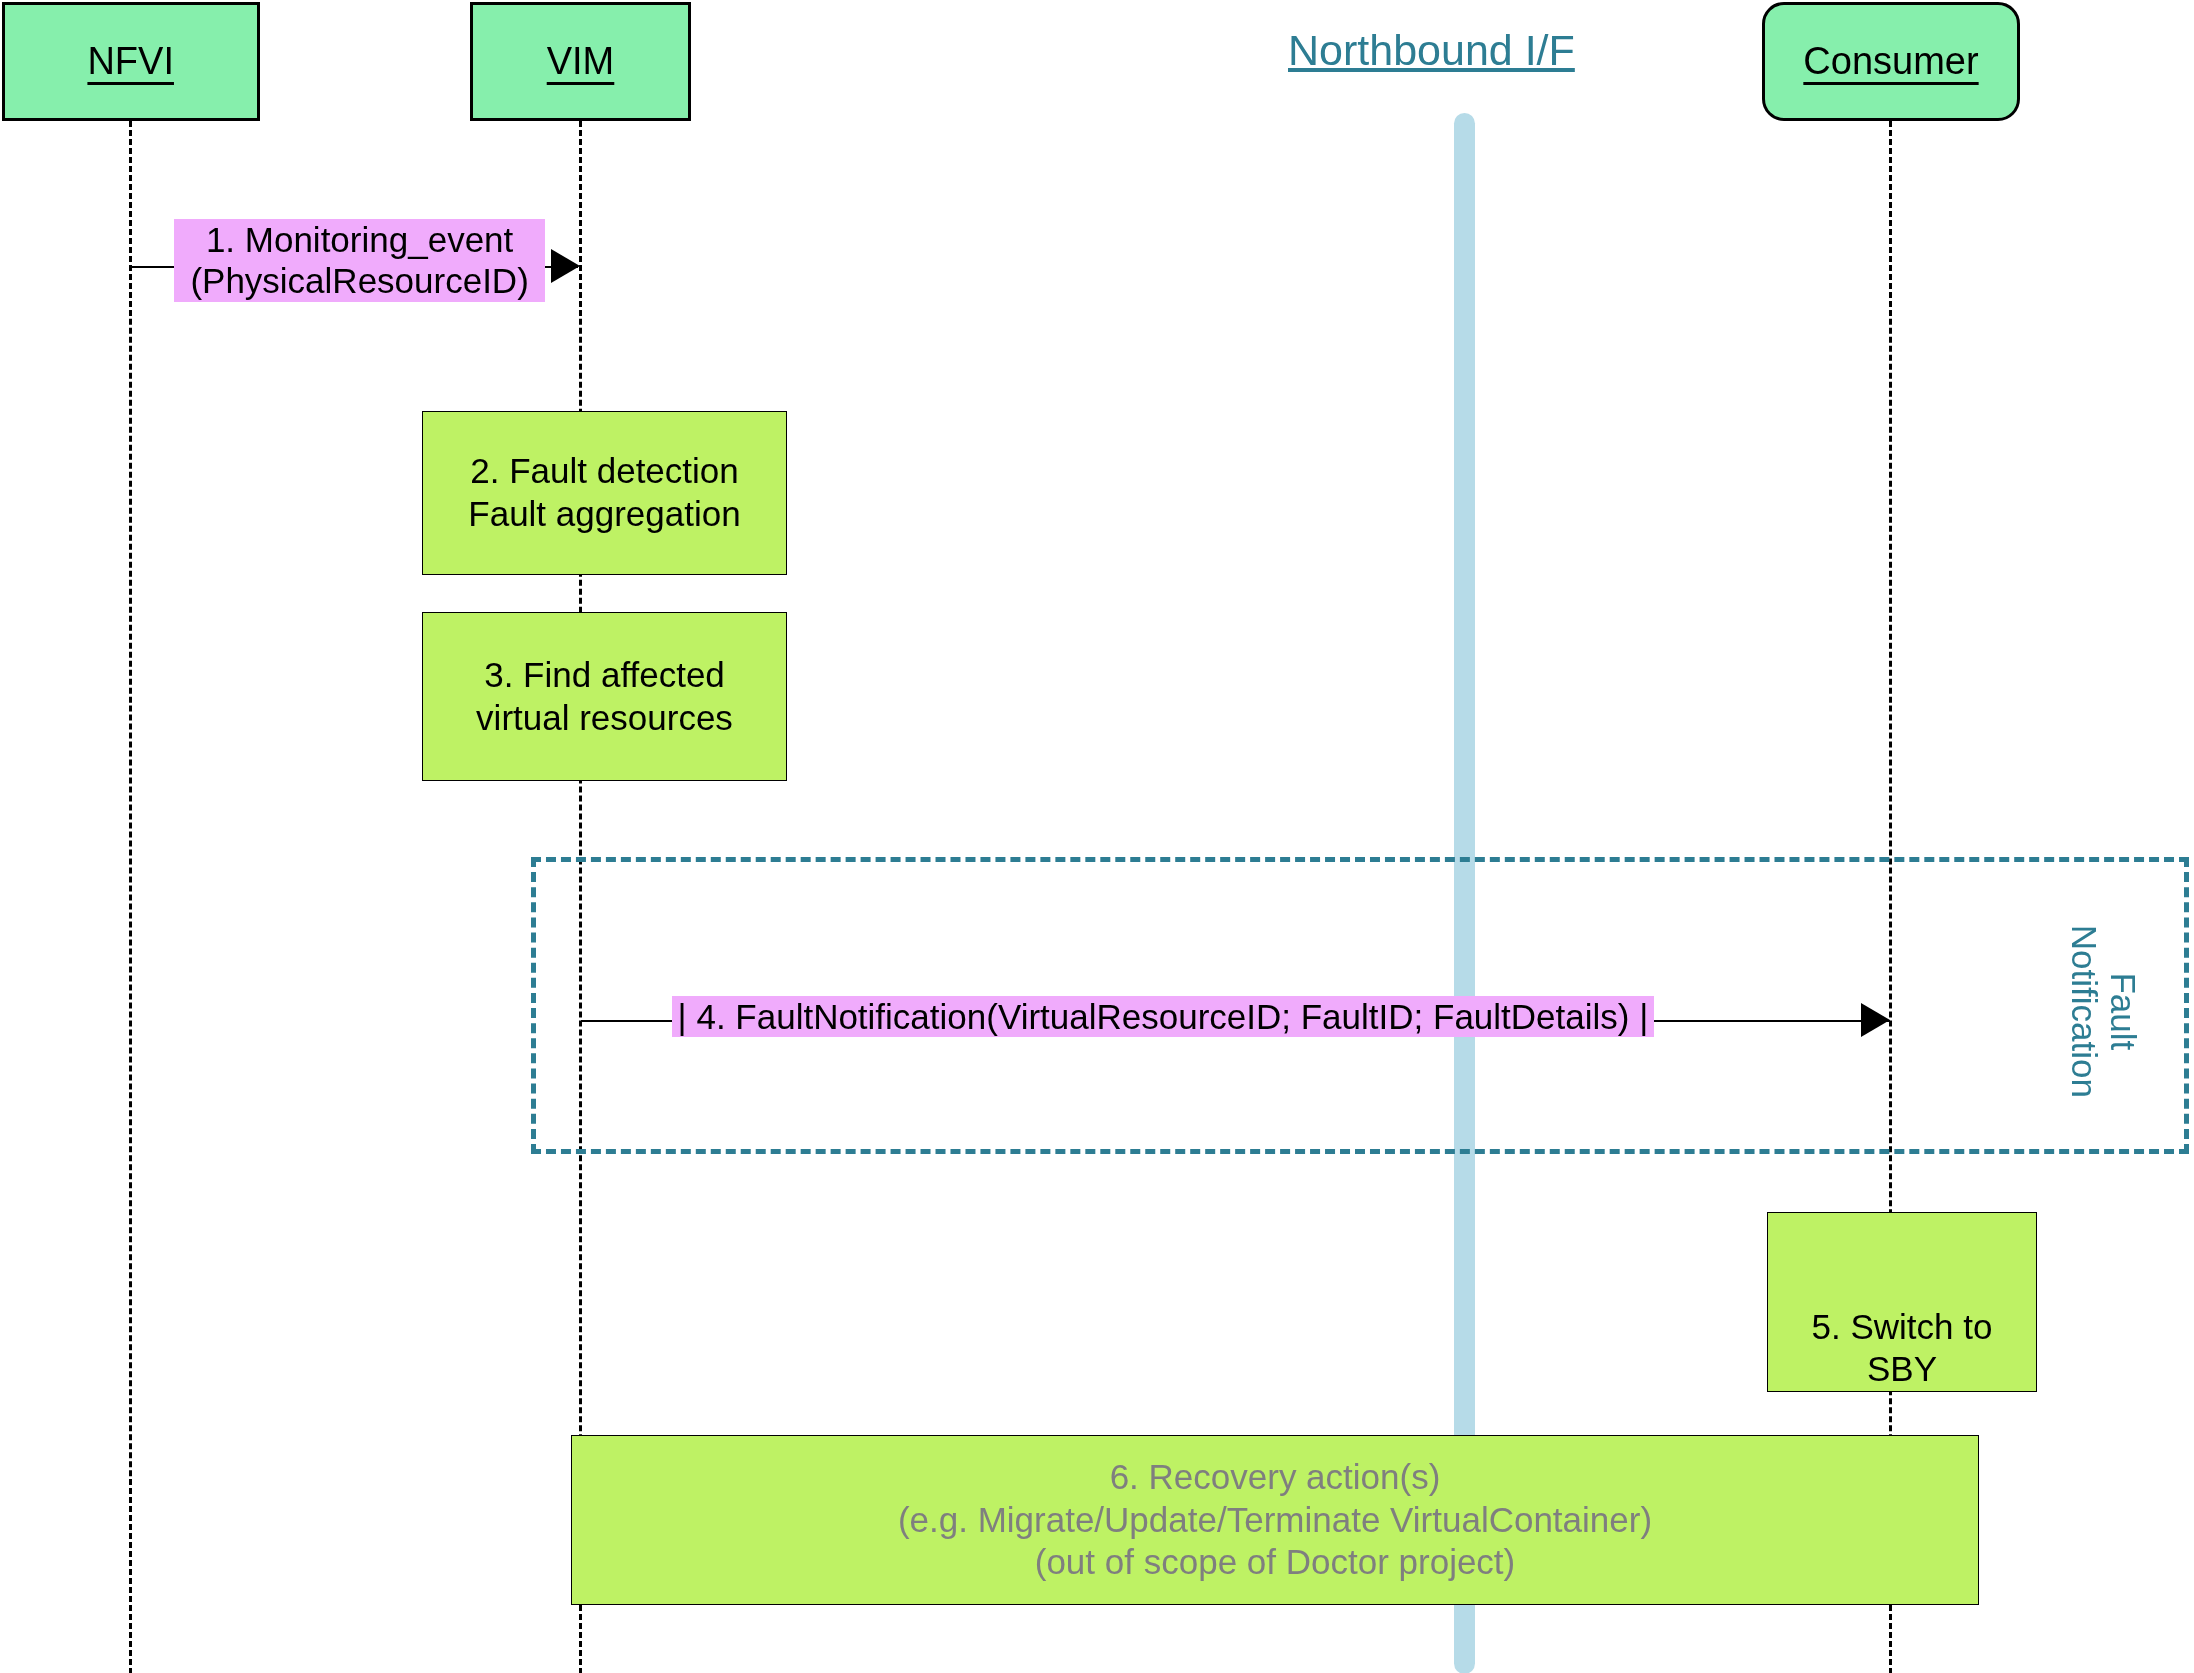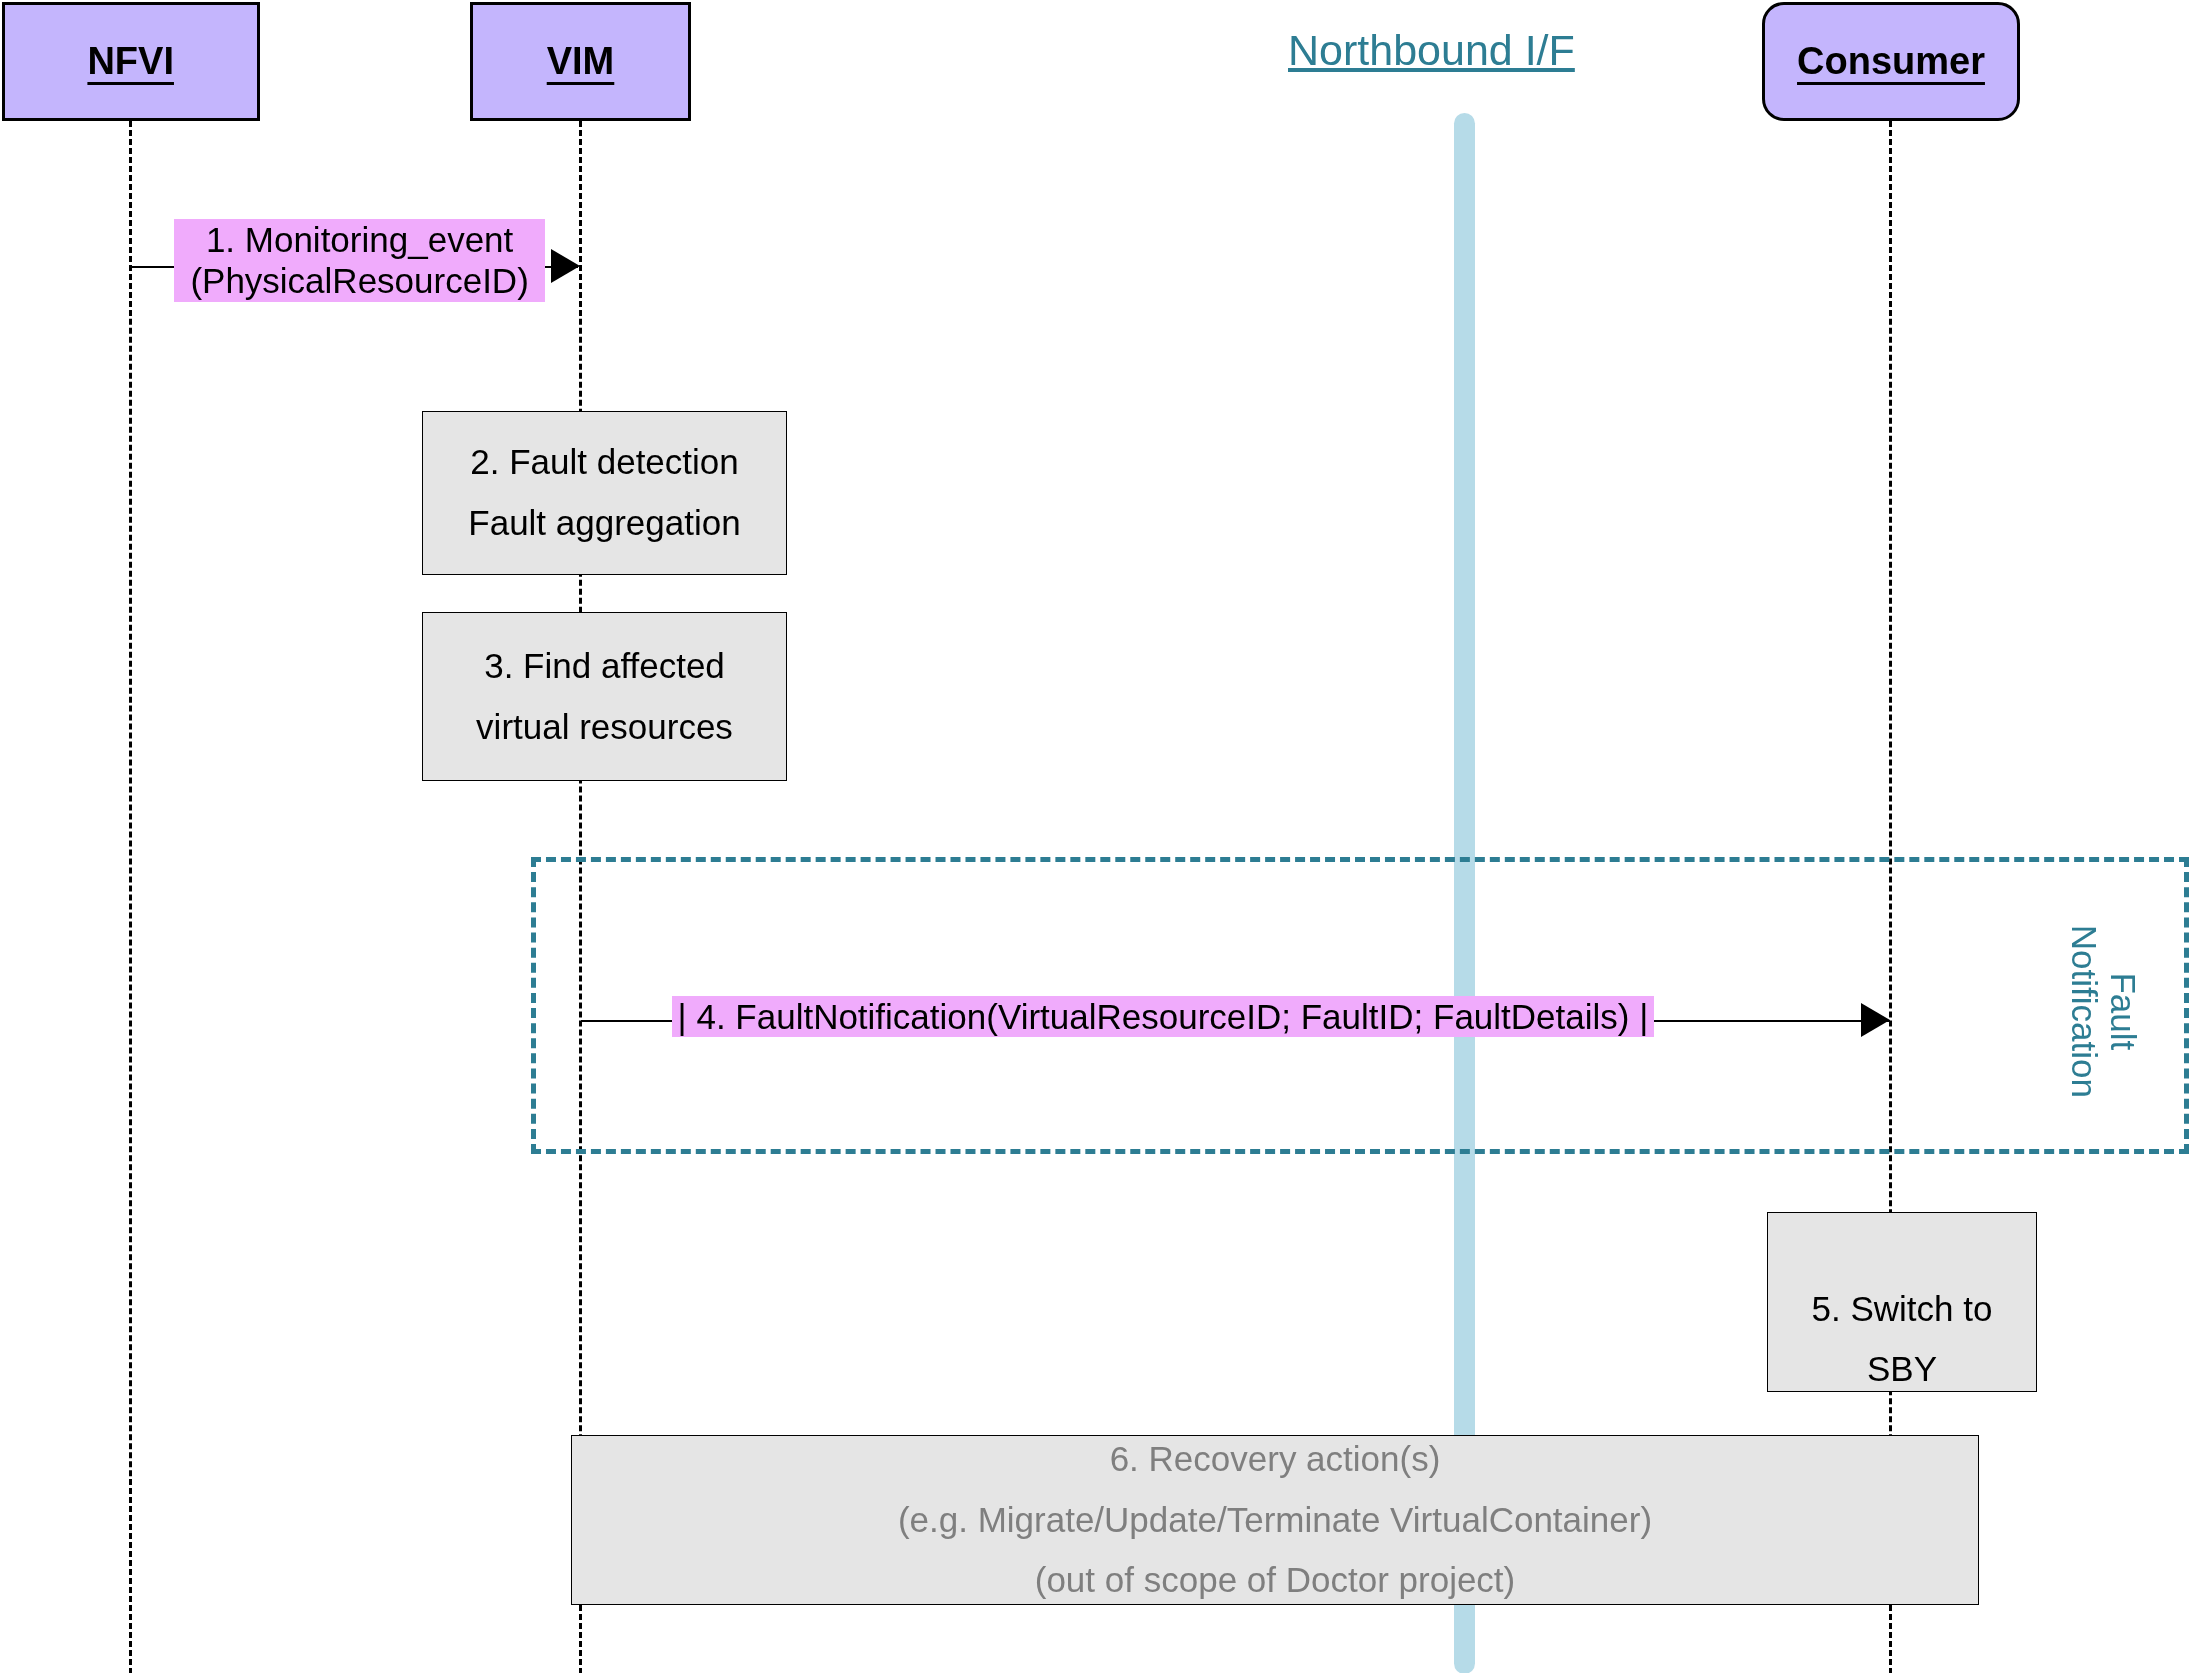--- a/index.html
+++ b/index.html
@@ -16,25 +16,24 @@
     height: 1674px;
     background: #ffffff;
     overflow: hidden;
   }
 
   
   .actor-box {
     position: absolute;
     box-sizing: border-box;
     border: 3.4px solid #000000;
-    background: #c4b5fd;
+    background: #86efac;
     display: flex;
     align-items: center;
     justify-content: center;
-    font-weight: bold;
   }
   .actor-label {
     font-size: 38px;
     color: #000000;
     text-decoration: underline;
     text-underline-offset: 7.9px;
     text-decoration-thickness: 3.4px;
     white-space: nowrap;
     line-height: 1;
   }
@@ -58,27 +57,26 @@
     position: absolute;
     background: #b6dbe8;
     border-radius: 11.3px;
   }
 
   
   .proc-box {
     position: absolute;
     box-sizing: border-box;
     border: 1.7px solid #000000;
-    background: #e5e5e5;
+    background: #bef264;
     display: flex;
     flex-direction: column;
     align-items: center;
     justify-content: center;
     text-align: center;
-    gap: 18px;
   }
   .proc-line {
     font-size: 35px;
     color: #000000;
     line-height: 1.22;
     white-space: nowrap;
   }
   .proc-box.muted .proc-line {
     color: #7f7f7f;
   }

